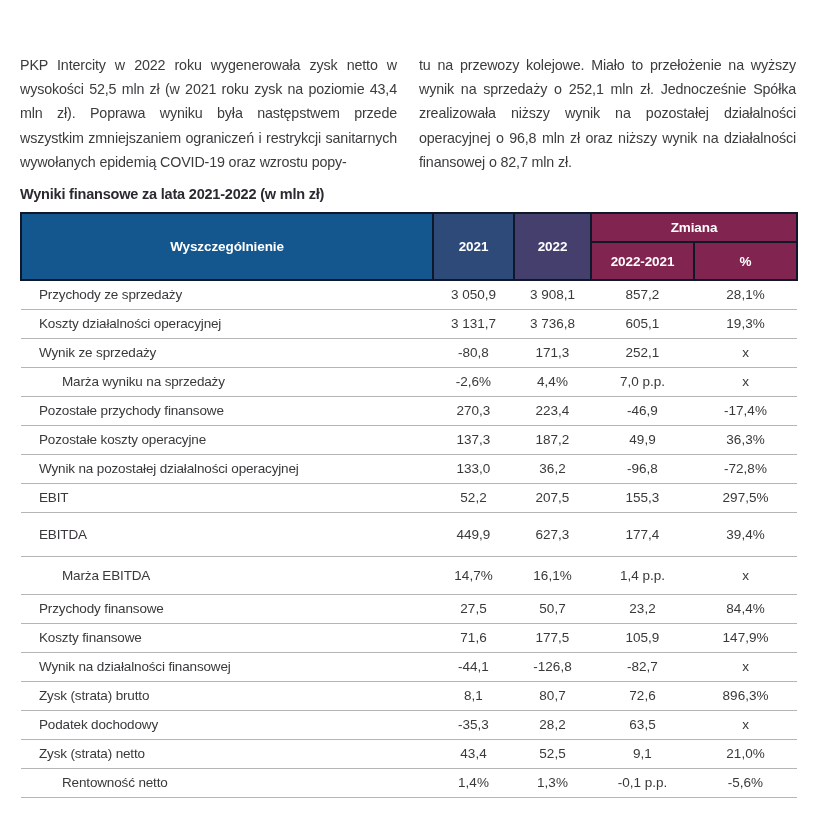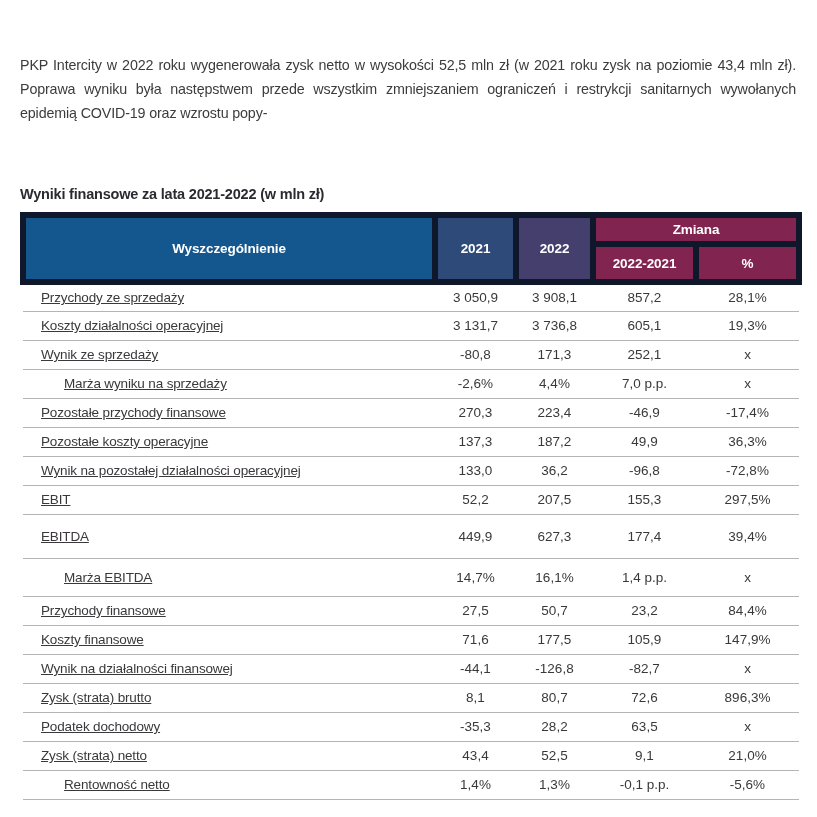--- a/index.html
+++ b/index.html
@@ -57,49 +57,50 @@
   }
   table.fin col.c-label{width:412px;}
   table.fin col.c-2021{width:81px;}
   table.fin col.c-2022{width:77px;}
   table.fin col.c-abs{width:103px;}
   table.fin col.c-pct{width:103px;}
 
   thead th{
     color:#fff;font-weight:bold;font-size:13.5px;
     text-align:center;vertical-align:middle;
-    border:6px solid #0f172a;
+    border:2px solid #0f172a;
     letter-spacing:-0.1px;
   }
   th.h-label{background:var(--c-blue);}
   th.h-2021{background:var(--c-navy);text-align:center;}
   th.h-2022{background:var(--c-purple);}
   th.h-zmiana{background:var(--c-burgundy);height:29px;}
   th.h-sub{background:var(--c-burgundy);height:38px;}
 
   tbody tr{height:29px;}
   tbody tr.tall{height:44px;}
   tbody tr.semi{height:38px;}
   tbody td{
     border-bottom:1px solid var(--c-line);
     vertical-align:middle;
     color:var(--c-text);
   }
-  tbody td.label{padding-left:18px;text-align:left;letter-spacing:-0.15px;text-decoration:underline;}
+  tbody td.label{padding-left:18px;text-align:left;letter-spacing:-0.15px;}
   tbody td.label.indent{padding-left:41px;}
   tbody td.num{text-align:center;}
 </style>
 </head>
 <body>
 
 <div class="page">
 
 
   <div class="intro">
     <p>PKP Intercity w 2022 roku wygenerowała zysk netto w wysokości 52,5 mln zł (w 2021 roku zysk na poziomie 43,4 mln zł). Poprawa wyniku była następstwem przede wszystkim zmniejszaniem ograniczeń i restrykcji sanitarnych wywołanych epidemią COVID-19 oraz wzrostu popy-</p>
+    <p>tu na przewozy kolejowe. Miało to przełożenie na wyższy wynik na sprzedaży o 252,1 mln zł. Jednocześnie Spółka zrealizowała niższy wynik na pozostałej działalności operacyjnej o 96,8 mln zł oraz niższy wynik na działalności finansowej o 82,7 mln zł.</p>
   </div>
 
   <div class="table-caption">Wyniki finansowe za lata 2021-2022 (w mln zł)</div>
 
   <table class="fin">
     <colgroup>
       <col class="c-label">
         <col class="c-2021">
         <col class="c-2022">
         <col class="c-abs">

